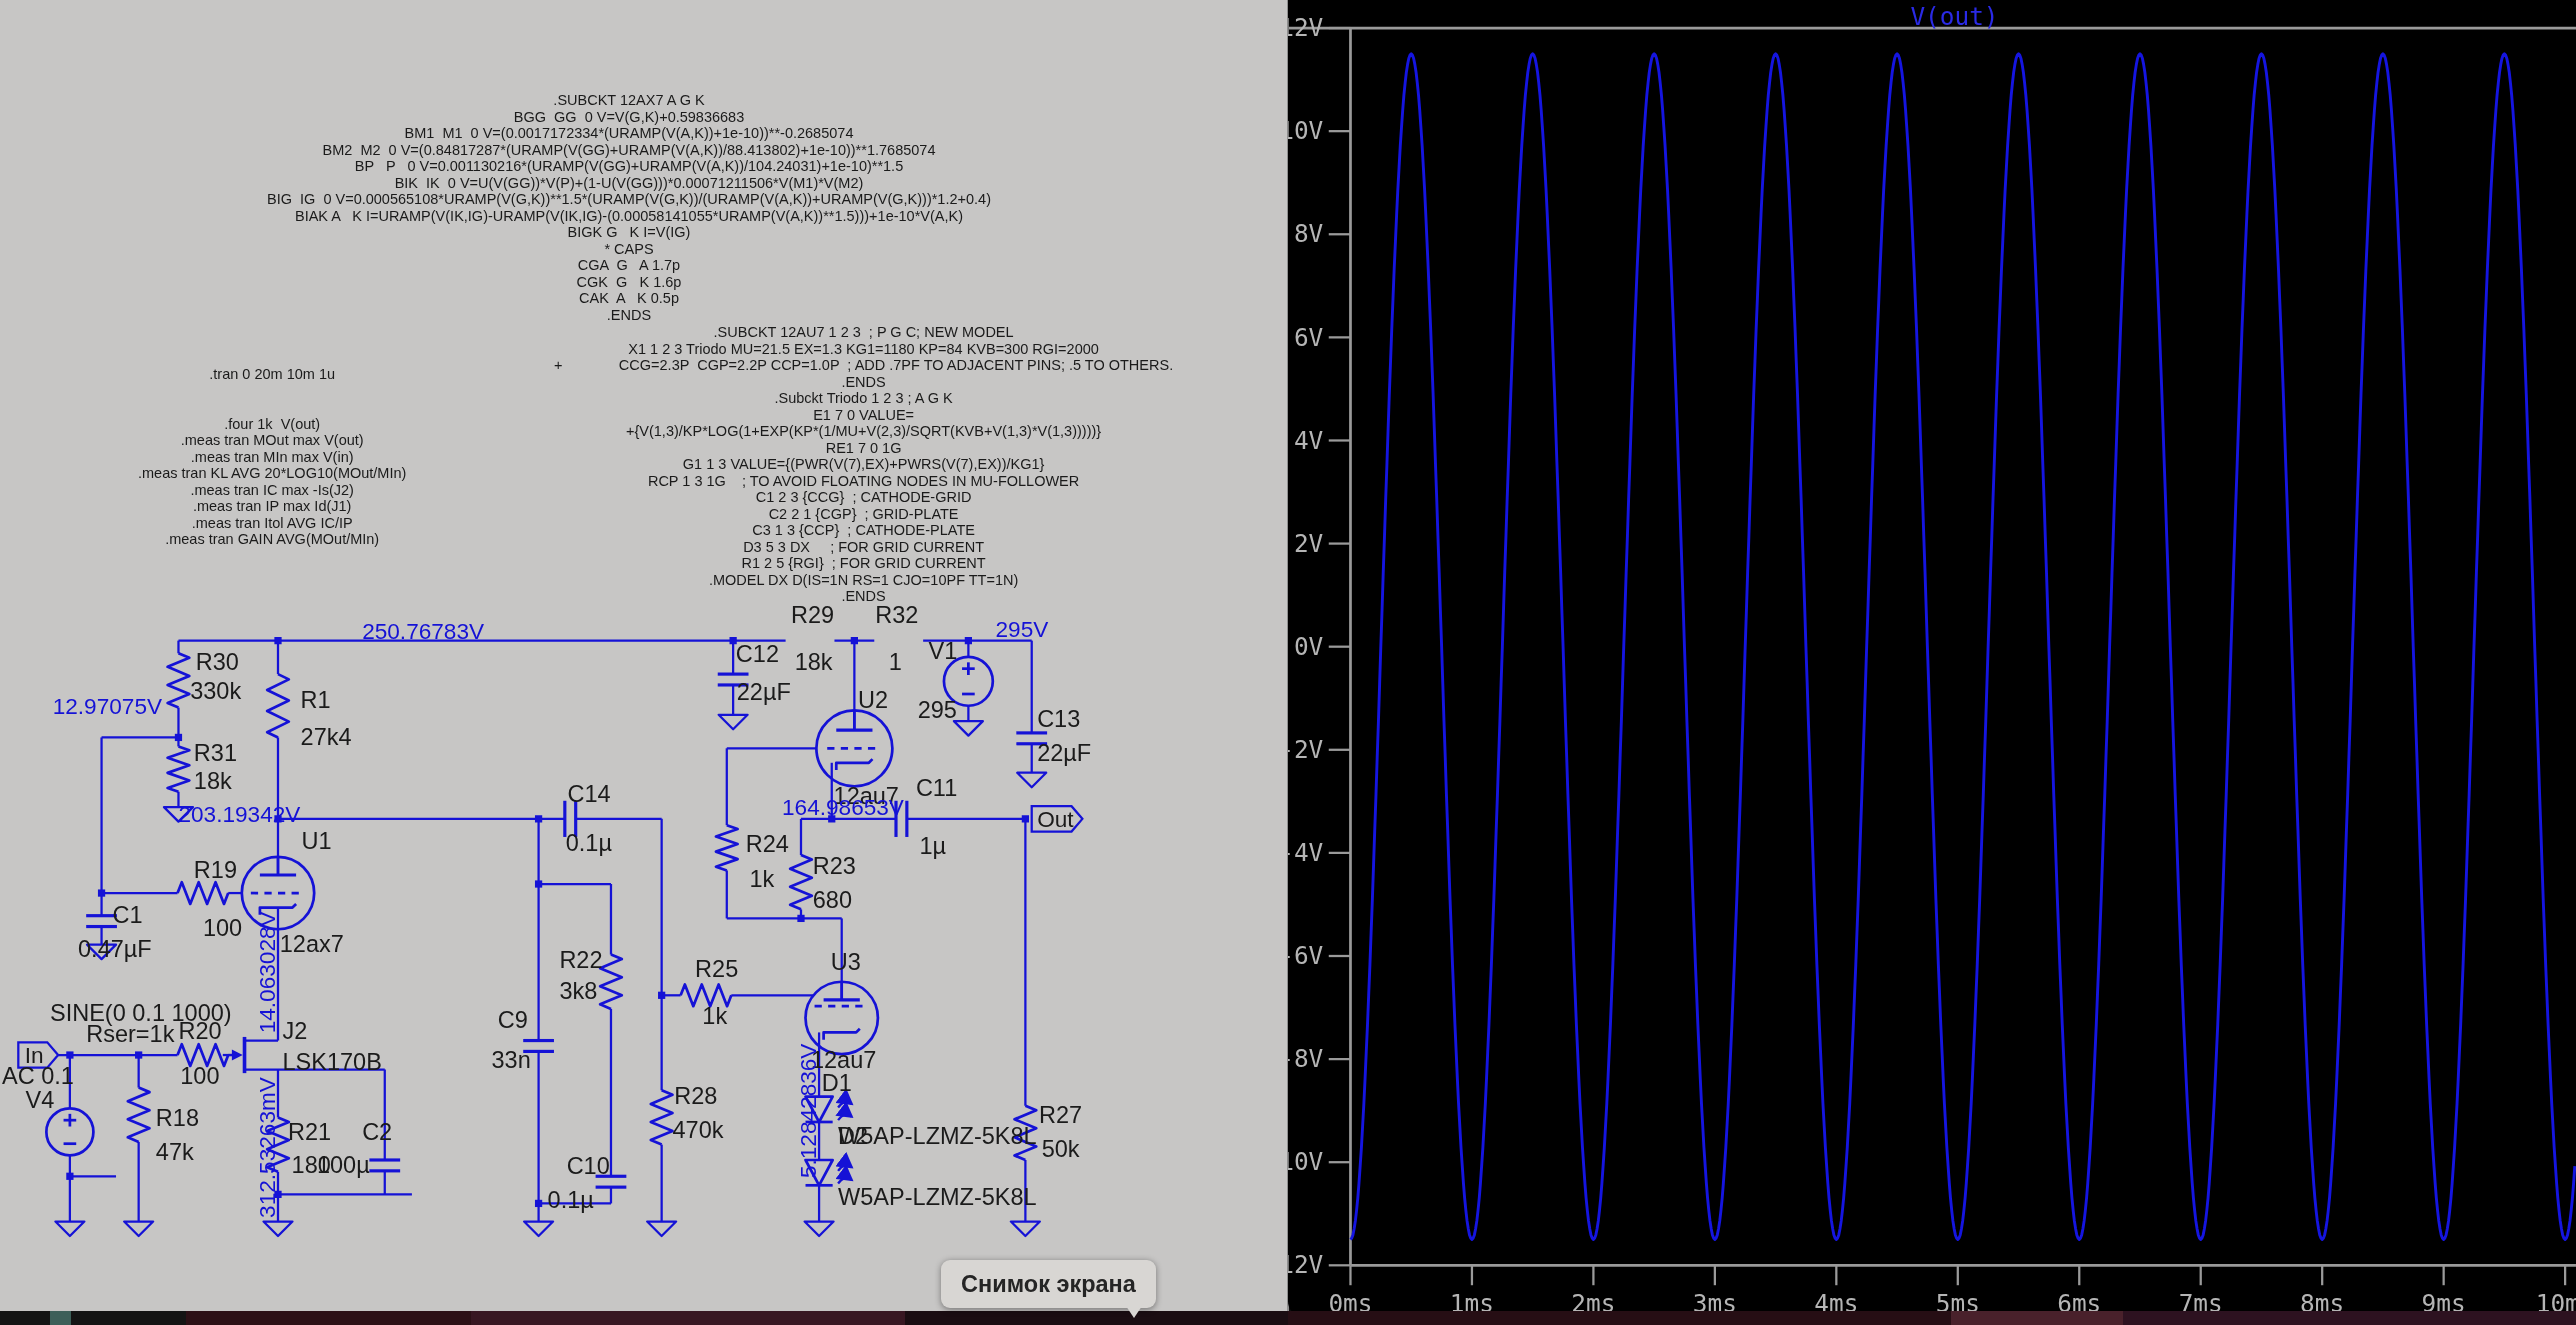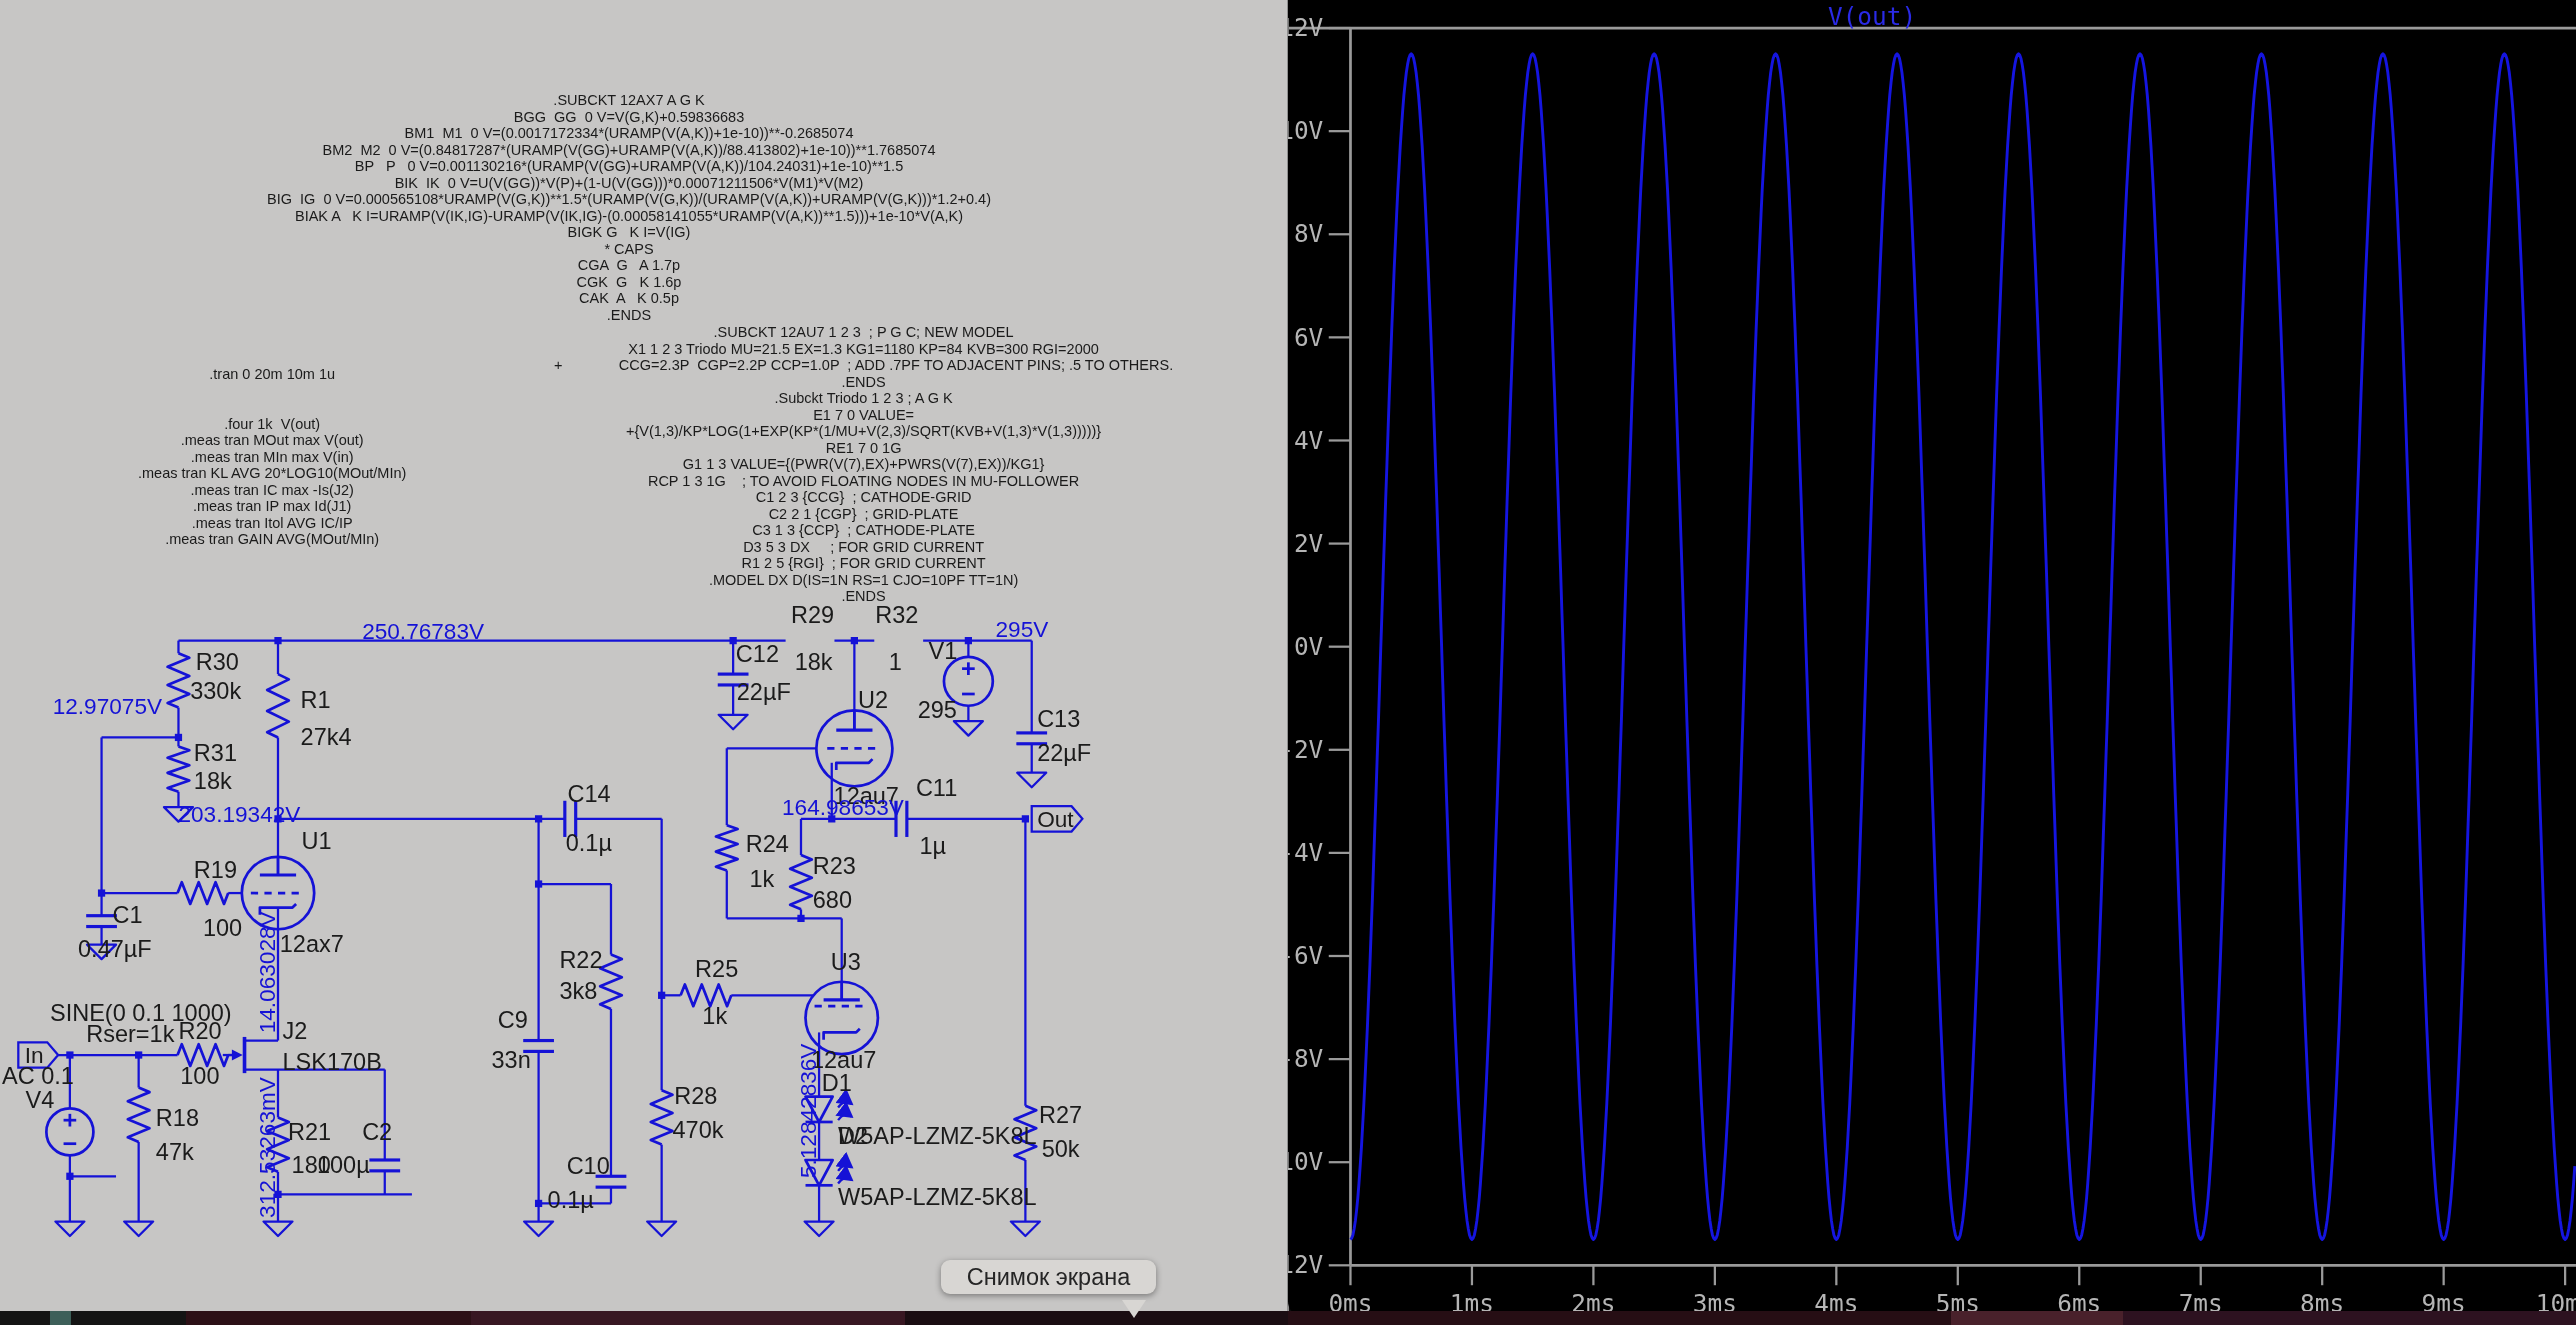--- a/index.html
+++ b/index.html
@@ -6,25 +6,25 @@
   #screen{position:relative;width:2576px;height:1325px;overflow:hidden;
           font-family:"Liberation Sans",sans-serif;}
   #left-pane{position:absolute;left:0;top:0;width:1288px;height:1312px;background:#c7c6c5;text-align:center;}
   #plot-pane{position:absolute;left:1288px;top:0;width:1288px;height:1316px;background:#000;
              border-bottom-left-radius:14.5px;}
   #pane-divider{position:absolute;left:1287px;top:0;width:1.8px;height:1316px;background:#8f8f8f;}
   .netlist{position:absolute;color:#1b1b1b;font-size:14.5px;line-height:16.5px;white-space:pre;}
   .netlist div{height:16.5px;}
   #schematic-svg{position:absolute;left:0;top:0;}
   #plot-svg{position:absolute;left:0;top:0;}
-  #plot-title{position:absolute;left:1828px;top:1.8px;width:253px;text-align:left;
+  #plot-title{position:absolute;left:1828px;top:1.8px;width:253px;text-align:center;
               font-family:"DejaVu Sans Mono",monospace;font-size:24.4px;color:#2a2ae6;}
-  #tooltip{position:absolute;left:941px;top:1260px;width:215px;height:34px;background:#d8d6d3;
+  #tooltip{position:absolute;left:941px;top:1260px;width:215px;height:48px;background:#d8d6d3;
            border-radius:9px;box-shadow:0 1.8px 6.3px rgba(0,0,0,.4);color:#252525;font-size:23.5px;
-           display:flex;align-items:center;justify-content:center;z-index:30;}
+           display:flex;align-items:center;justify-content:center;z-index:30;font-weight:bold;}
   #tooltip-tail{position:absolute;left:1122px;top:1300px;width:0;height:0;z-index:30;
            border-left:12.7px solid transparent;border-right:12.7px solid transparent;
            border-top:18px solid #d8d6d3;}
   #dock-strip{position:absolute;left:0;top:1311px;width:2576px;height:14.5px;background:#141414;z-index:5;}
   .dock-seg{position:absolute;top:0;height:14.5px;}
 </style>
 </head>
 <body>
 
 <div id="screen">

